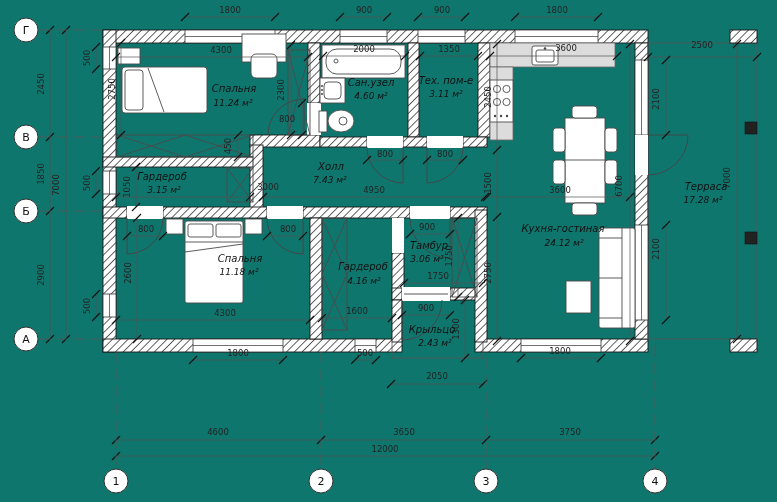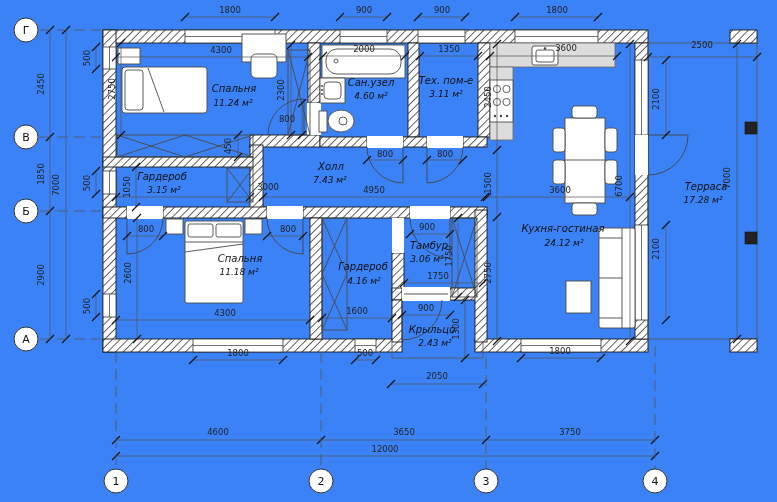--- a/index.html
+++ b/index.html
@@ -1,16 +1,16 @@
 <!DOCTYPE html>
 <html><head>
 <meta charset="utf-8">
 <style>
   html,body{margin:0;padding:0;background:#fff;}
-  .canvas{position:relative;width:777px;height:502px;background:#3b82f6;
+  .canvas{position:relative;width:777px;height:502px;background:#0f766e;
           font-family:"DejaVu Sans",sans-serif;overflow:hidden;}
   svg{display:block;}
   .wall{fill:url(#hatch);stroke:#1a1a1a;stroke-width:0.9;}
   .post{fill:url(#hatch);stroke:#1a1a1a;stroke-width:0.9;}
   .post-solid{fill:#222;stroke:#111;stroke-width:0.6;}
   .win{fill:#ffffff;stroke:#333;stroke-width:0.8;}
   .winline{stroke:#333;stroke-width:0.7;}
   .open{fill:#ffffff;stroke:none;}
   .door{fill:none;stroke:#444;stroke-width:0.9;}
   .furn{fill:#ffffff;stroke:#4a4a4a;stroke-width:0.9;}

